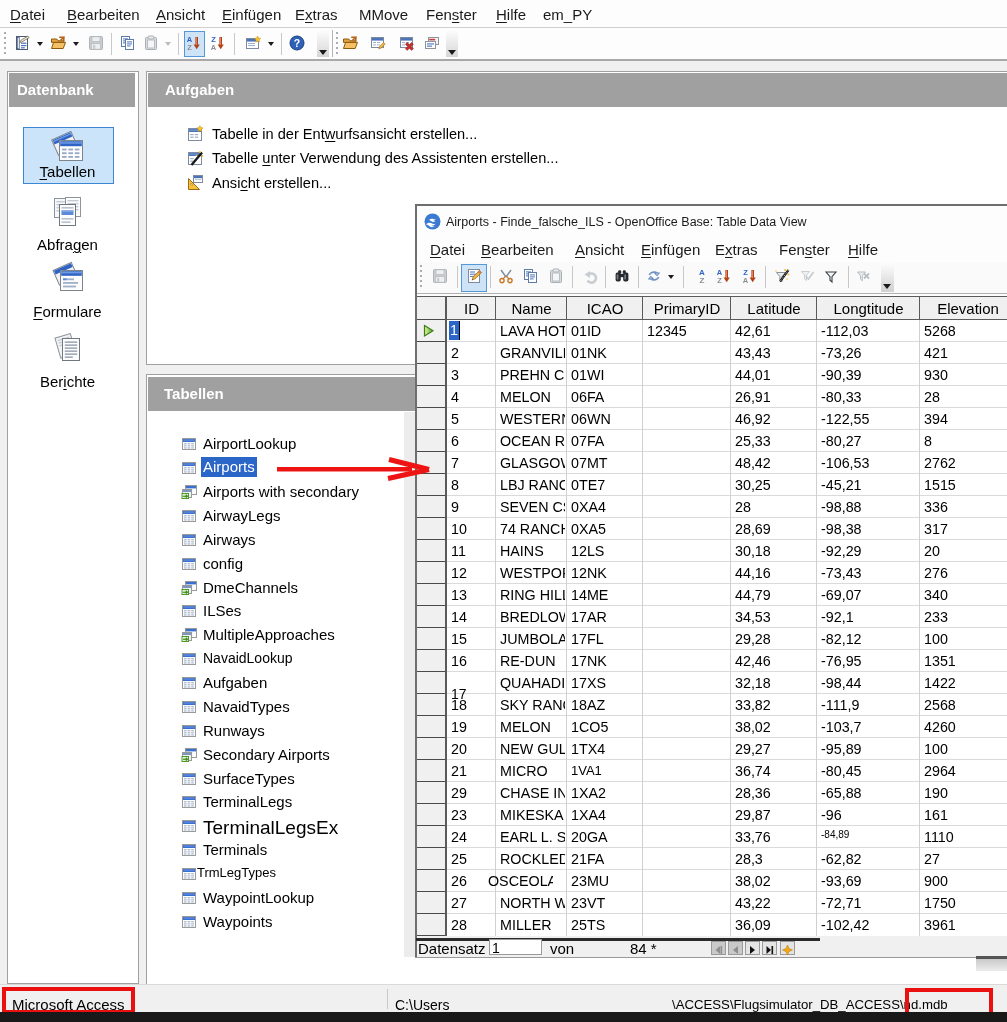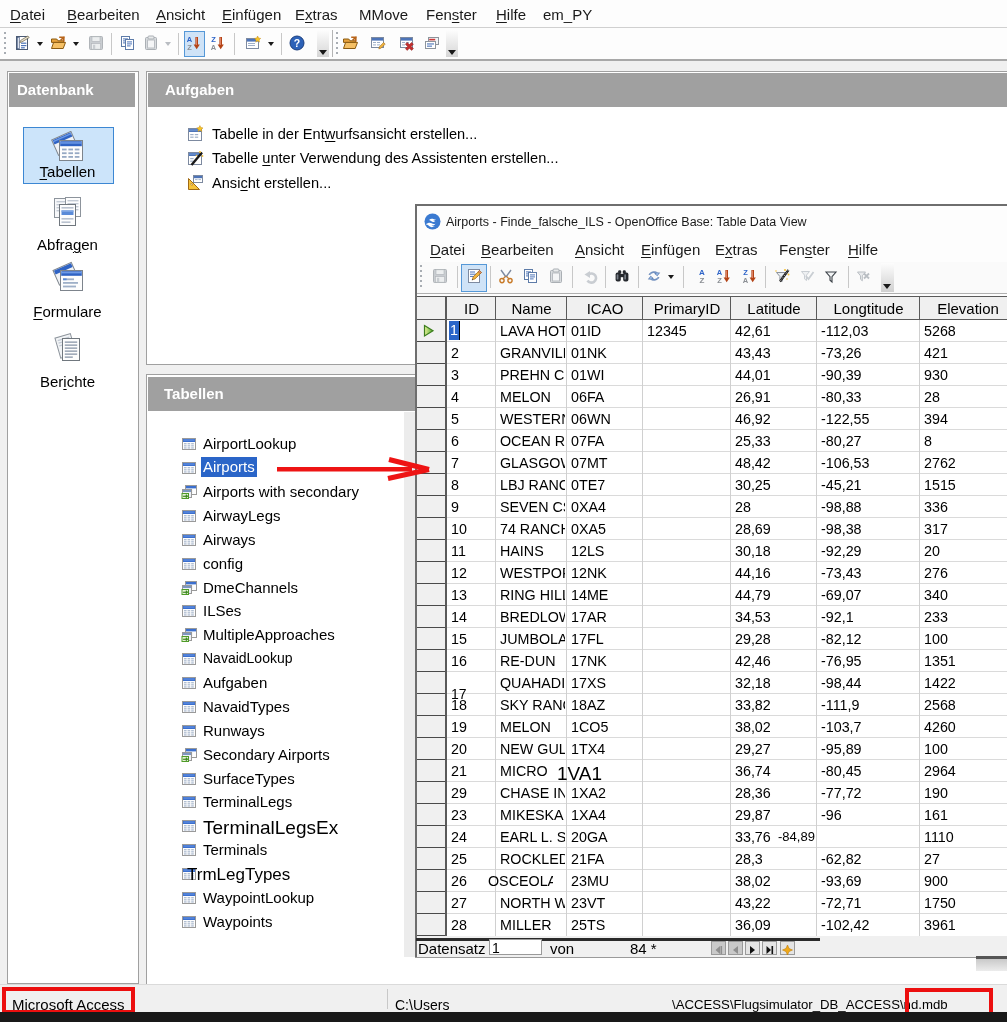--- a/index.html
+++ b/index.html
@@ -579,21 +579,21 @@
         <rect x="6.6" y="7.2" width="2.6" height="1.1"></rect>
         <rect x="10.2" y="7.2" width="2.6" height="1.1"></rect>
         <rect x="3" y="9.3" width="2.6" height="1.1"></rect>
         <rect x="6.6" y="9.3" width="2.6" height="1.1"></rect>
         <rect x="10.2" y="9.3" width="2.6" height="1.1"></rect>
         <rect x="3" y="11.4" width="2.6" height="1.1"></rect>
         <rect x="6.6" y="11.4" width="2.6" height="1.1"></rect>
         <rect x="10.2" y="11.4" width="2.6" height="1.1"></rect>
       </g>
     </svg></div>
-<div class="ab" style="left:187px;top:865.0px;font-size:17px">TrmLegTypes</div>
+<div class="ab" style="left:197px;top:865.0px;font-size:13px">TrmLegTypes</div>
 <div class="ab" style="left:181px;top:889.8px"><svg width="16" height="16" viewBox="0 0 16 16" style="">
       <rect x="1.5" y="2.5" width="13" height="11" fill="#fdfdfd" stroke="#9a9a9a"></rect>
       <rect x="2" y="3" width="12" height="3" fill="#3b6fce"></rect>
       <rect x="2.6" y="3.6" width="10.8" height="0.9" fill="#6d9ae6"></rect>
       <g fill="#9fb0c8">
         <rect x="3" y="7.2" width="2.6" height="1.1"></rect>
         <rect x="6.6" y="7.2" width="2.6" height="1.1"></rect>
         <rect x="10.2" y="7.2" width="2.6" height="1.1"></rect>
         <rect x="3" y="9.3" width="2.6" height="1.1"></rect>
         <rect x="6.6" y="9.3" width="2.6" height="1.1"></rect>
@@ -964,45 +964,45 @@
 <div class="cell" style="left:924px;top:719px;width:90px;font-size:14.3px">4260</div>
 <div class="cell" style="left:451px;top:741px;width:43px;font-size:14.3px">20</div>
 <div class="cell" style="left:500px;top:741px;width:65px;font-size:14.3px">NEW GULF</div>
 <div class="cell" style="left:571px;top:741px;width:70px;font-size:14.3px">1TX4</div>
 <div class="cell" style="left:647px;top:741px;width:82px;font-size:14.3px"></div>
 <div class="cell" style="left:735px;top:741px;width:80px;font-size:14.3px">29,27</div>
 <div class="cell" style="left:821px;top:741px;width:97px;font-size:14.3px">-95,89</div>
 <div class="cell" style="left:924px;top:741px;width:90px;font-size:14.3px">100</div>
 <div class="cell" style="left:451px;top:763px;width:43px;font-size:14.3px">21</div>
 <div class="cell" style="left:500px;top:763px;width:65px;font-size:14.3px">MICRO</div>
-<div class="cell" style="left:557px;top:763px;width:70px;font-size:19px">1VA1</div>
+<div class="cell" style="left:571px;top:763px;width:70px;font-size:13px">1VA1</div>
 <div class="cell" style="left:647px;top:763px;width:82px;font-size:14.3px"></div>
 <div class="cell" style="left:735px;top:763px;width:80px;font-size:14.3px">36,74</div>
 <div class="cell" style="left:821px;top:763px;width:97px;font-size:14.3px">-80,45</div>
 <div class="cell" style="left:924px;top:763px;width:90px;font-size:14.3px">2964</div>
 <div class="cell" style="left:451px;top:785px;width:43px;font-size:14.3px">29</div>
 <div class="cell" style="left:500px;top:785px;width:65px;font-size:14.3px">CHASE INDL</div>
 <div class="cell" style="left:571px;top:785px;width:70px;font-size:14.3px">1XA2</div>
 <div class="cell" style="left:647px;top:785px;width:82px;font-size:14.3px"></div>
 <div class="cell" style="left:735px;top:785px;width:80px;font-size:14.3px">28,36</div>
-<div class="cell" style="left:821px;top:785px;width:97px;font-size:14.3px">-77,72</div>
+<div class="cell" style="left:821px;top:785px;width:97px;font-size:14.3px">-65,88</div>
 <div class="cell" style="left:924px;top:785px;width:90px;font-size:14.3px">190</div>
 <div class="cell" style="left:451px;top:807px;width:43px;font-size:14.3px">23</div>
 <div class="cell" style="left:500px;top:807px;width:65px;font-size:14.3px">MIKESKA</div>
 <div class="cell" style="left:571px;top:807px;width:70px;font-size:14.3px">1XA4</div>
 <div class="cell" style="left:647px;top:807px;width:82px;font-size:14.3px"></div>
 <div class="cell" style="left:735px;top:807px;width:80px;font-size:14.3px">29,87</div>
 <div class="cell" style="left:821px;top:807px;width:97px;font-size:14.3px">-96</div>
 <div class="cell" style="left:924px;top:807px;width:90px;font-size:14.3px">161</div>
 <div class="cell" style="left:451px;top:829px;width:43px;font-size:14.3px">24</div>
 <div class="cell" style="left:500px;top:829px;width:65px;font-size:14.3px">EARL L. SMALL</div>
 <div class="cell" style="left:571px;top:829px;width:70px;font-size:14.3px">20GA</div>
 <div class="cell" style="left:647px;top:829px;width:82px;font-size:14.3px"></div>
 <div class="cell" style="left:735px;top:829px;width:80px;font-size:14.3px">33,76</div>
-<div class="cell" style="left:778px;top:829px;width:97px;font-size:13px">-84,89</div>
+<div class="cell" style="left:821px;top:829px;width:97px;font-size:10px">-84,89</div>
 <div class="cell" style="left:924px;top:829px;width:90px;font-size:14.3px">1110</div>
 <div class="cell" style="left:451px;top:851px;width:43px;font-size:14.3px">25</div>
 <div class="cell" style="left:500px;top:851px;width:65px;font-size:14.3px">ROCKLEDGE</div>
 <div class="cell" style="left:571px;top:851px;width:70px;font-size:14.3px">21FA</div>
 <div class="cell" style="left:647px;top:851px;width:82px;font-size:14.3px"></div>
 <div class="cell" style="left:735px;top:851px;width:80px;font-size:14.3px">28,3</div>
 <div class="cell" style="left:821px;top:851px;width:97px;font-size:14.3px">-62,82</div>
 <div class="cell" style="left:924px;top:851px;width:90px;font-size:14.3px">27</div>
 <div class="cell" style="left:451px;top:873px;width:43px;font-size:14.3px">26</div>
 <div class="cell" style="left:488px;top:873px;width:65px;font-size:14.3px">OSCEOLA</div>

